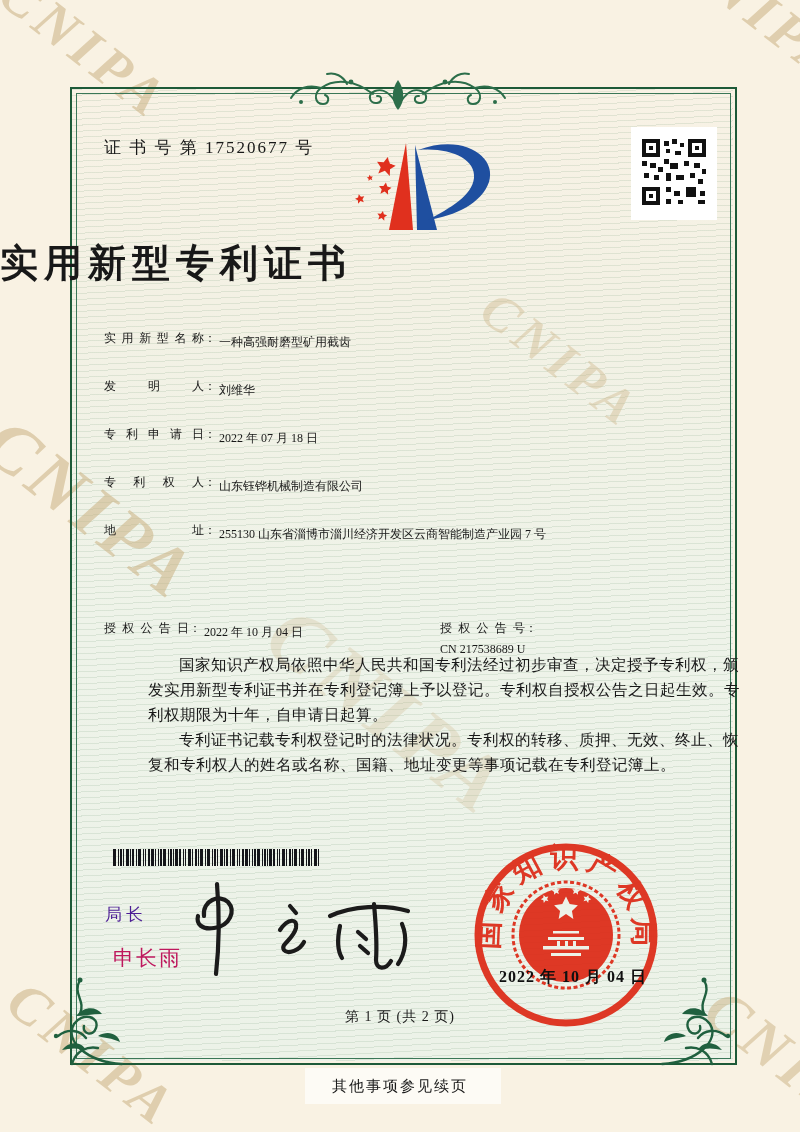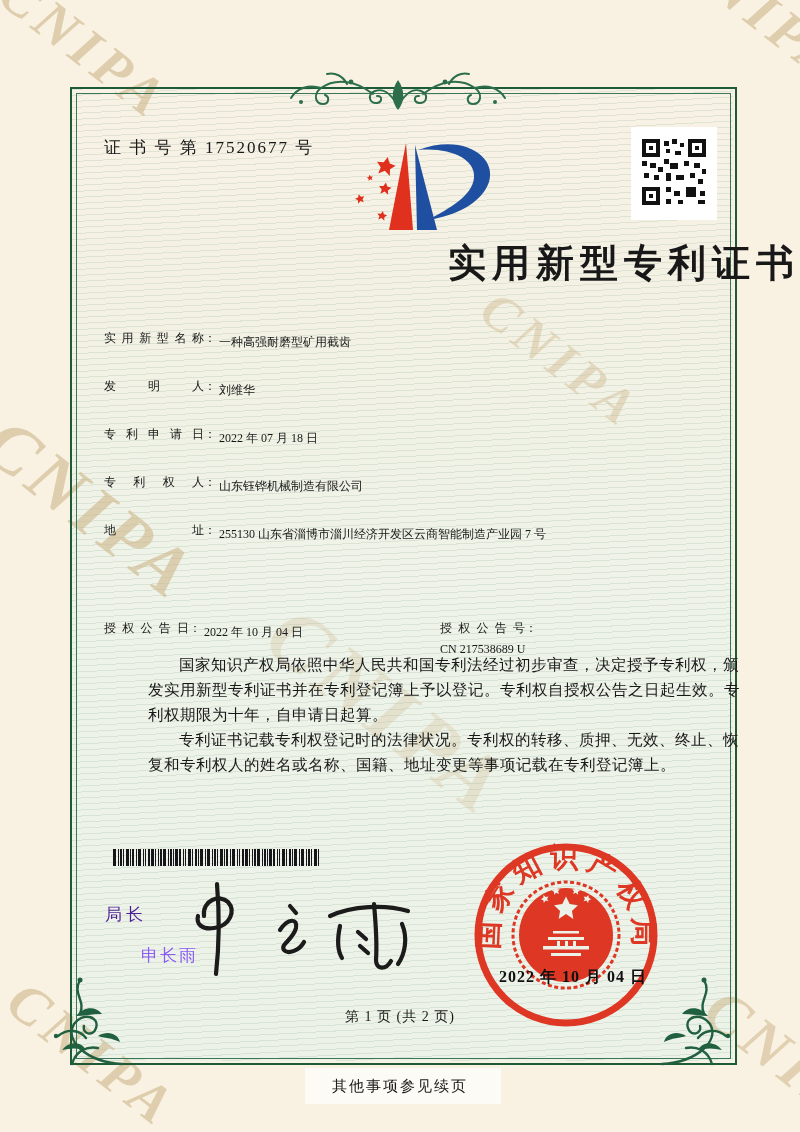--- a/index.html
+++ b/index.html
@@ -30,42 +30,42 @@
   .wm{
     position:absolute; font-family:"Liberation Serif",serif; font-style:italic; font-weight:bold;
     color:#cbb283; transform:rotate(38deg); letter-spacing:6px; white-space:nowrap;
   }
   
   .cert-no{ position:absolute; left:104px; top:136px; font-size:17px; letter-spacing:2px; }
   .logo{ position:absolute; left:338px; top:120px; }
   .qr-patch{ position:absolute; left:631px; top:127px; width:86px; height:93px; background:#ffffff; }
   .qr-patch svg{ position:absolute; left:11px; top:12px; }
   .title{
-    position:absolute; left:0; top:238px; width:100%; text-align:right;
+    position:absolute; left:0; top:238px; width:100%; text-align:left;
     font-size:38px; font-weight:bold; letter-spacing:6px;
   }
   
   .fields{ position:absolute; left:104px; top:330px; width:600px; font-size:12px; }
   .frow{ position:relative; height:48px; }
   .frow.addr{ height:98px; }
   .flabel{
     display:inline-block; width:100px; vertical-align:top;
     text-align:justify; text-align-last:justify;
   }
   .fcolon{ display:inline-block; vertical-align:top; }
   .fvalue{ display:inline-block; vertical-align:top; width:478px; line-height:24px; }
   .pair2{ position:absolute; left:315px; top:0;margin-left:21px; }
   .pair2 .fvalue{ width:170px; }
   
   .body-text{ position:absolute; left:104px; top:652px; width:594px; font-size:15.5px; line-height:25px; letter-spacing:0.5px;margin-left:44px;}
   .body-text p{ margin:0; text-indent:2em; }
   
   .barcode{ position:absolute; left:112px; top:849px; }
   .sign-title{ position:absolute; left:105px; top:903px; font-size:17px; letter-spacing:4px; font-family:"Liberation Sans",sans-serif; color:#4c1d95;}
-  .sign-name{ position:absolute; left:113px; top:944px; font-size:17px; letter-spacing:2px; font-family:"Liberation Sans",sans-serif; color:#8b5cf6;margin-left:28px;}
+  .sign-name{ position:absolute; left:113px; top:944px; font-size:21px; letter-spacing:2px; font-family:"Liberation Sans",sans-serif; color:#be185d;}
   .signature{ position:absolute; left:162px; top:878px; }
   .seal{ position:absolute; left:456px; top:825px; opacity:0.93; }
   .seal-date{ position:absolute; left:499px; top:967px; font-size:16px; font-weight:600; letter-spacing:1px; color:#101010; }
   .page-num{ position:absolute; left:50%; top:1008px; transform:translateX(-50%); font-size:14px; letter-spacing:1px; }
   .note-patch{ position:absolute; left:305px; top:1068px; width:196px; height:36px; background:#fdfbf5; }
   .note{ position:absolute; left:50%; top:1077px; transform:translateX(-50%); font-size:15px; letter-spacing:2px; }
   .orn{ position:absolute; }
 </style>
 </head>
 <body>

